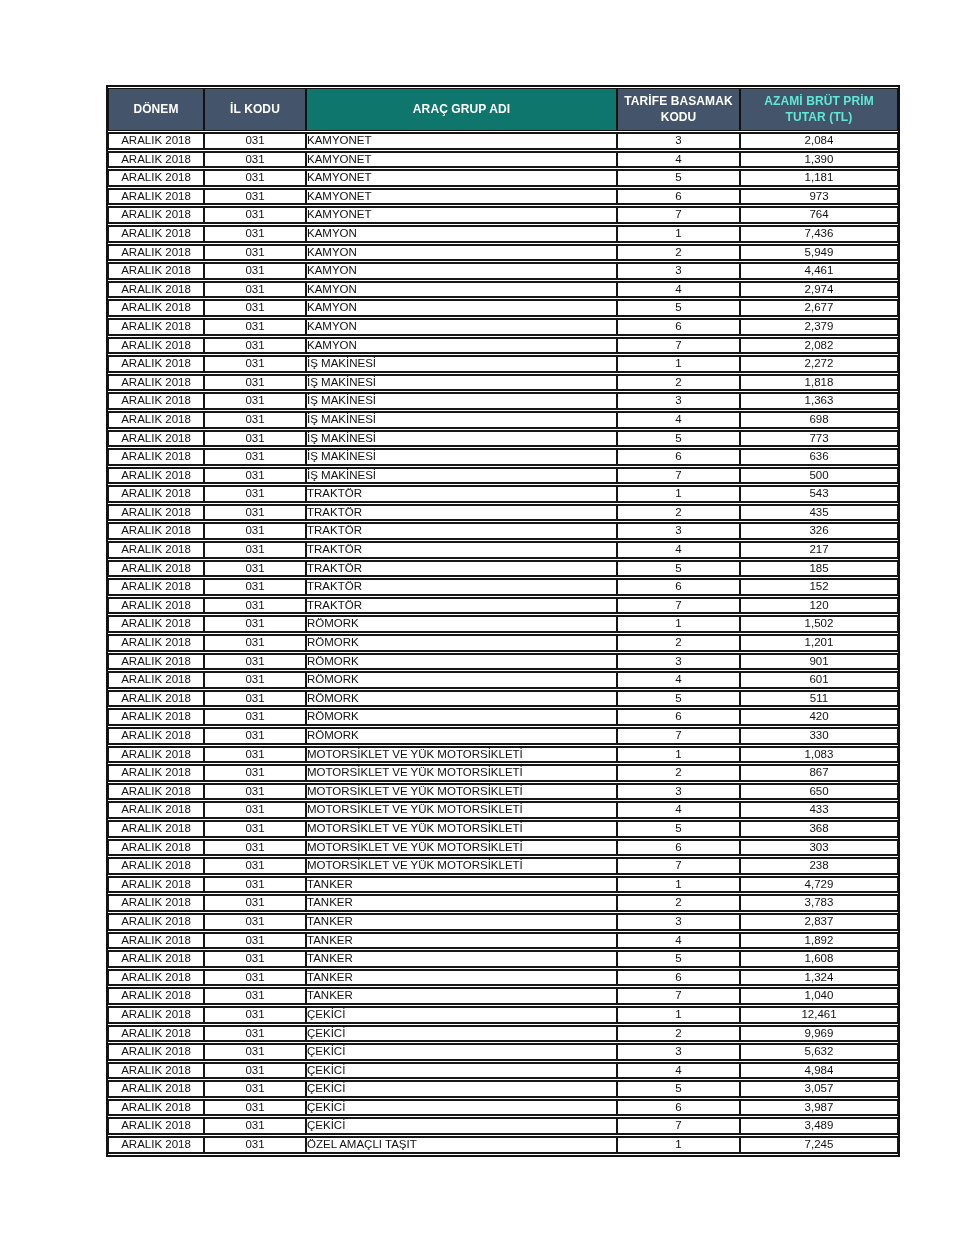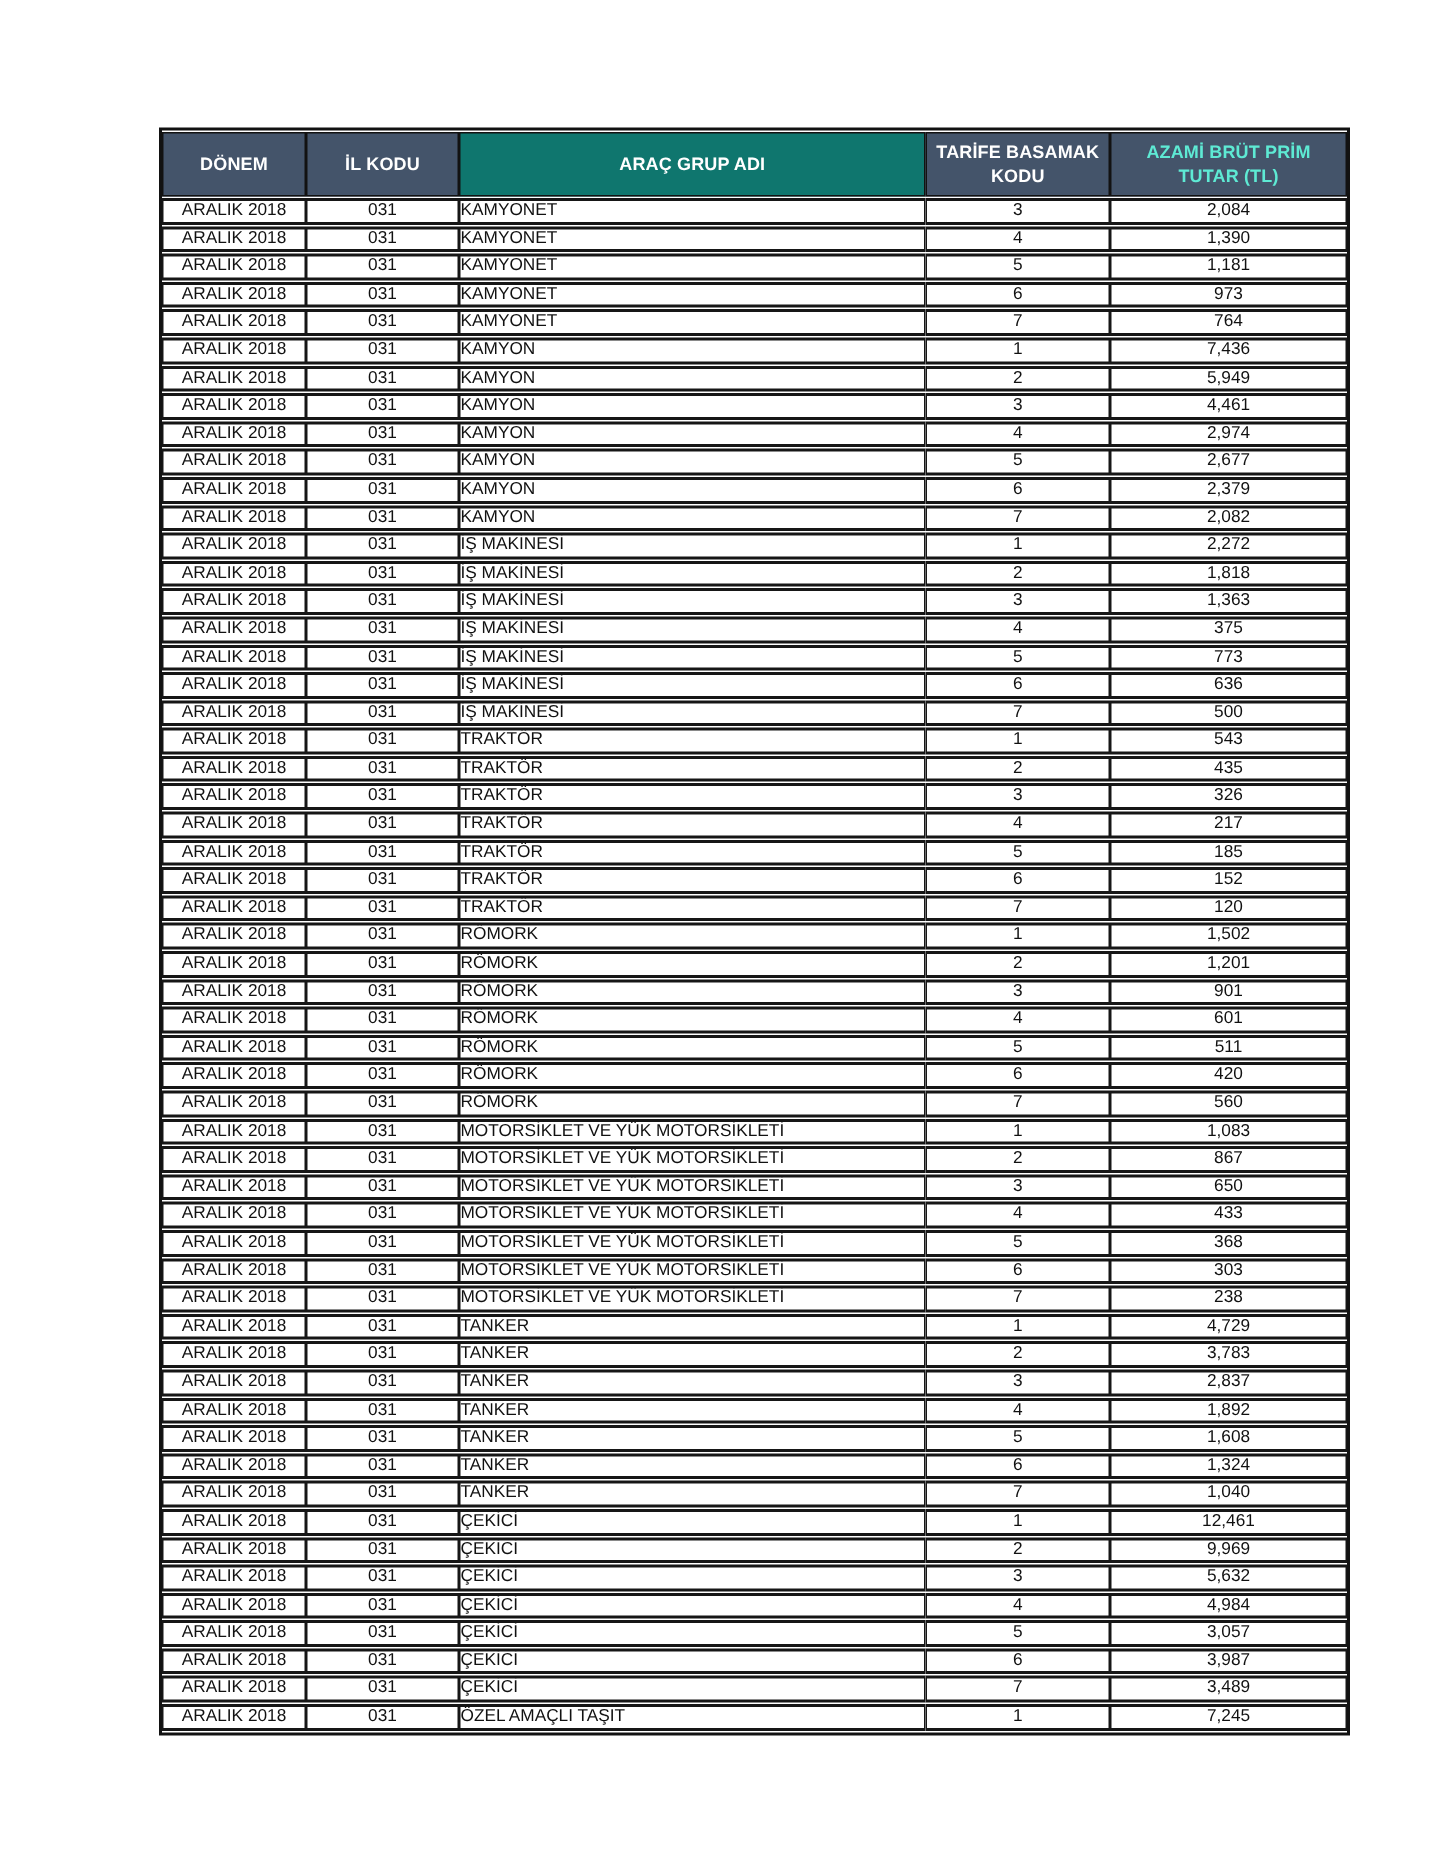--- a/index.html
+++ b/index.html
@@ -190,21 +190,21 @@
     <td class="col-il">031</td>
     <td class="col-arac">İŞ MAKİNESİ</td>
     <td class="col-tarife">3</td>
     <td class="col-prim">1,363</td>
   </tr>
           <tr>
     <td class="col-donem">ARALIK 2018</td>
     <td class="col-il">031</td>
     <td class="col-arac">İŞ MAKİNESİ</td>
     <td class="col-tarife">4</td>
-    <td class="col-prim">375</td>
+    <td class="col-prim">698</td>
   </tr>
           <tr>
     <td class="col-donem">ARALIK 2018</td>
     <td class="col-il">031</td>
     <td class="col-arac">İŞ MAKİNESİ</td>
     <td class="col-tarife">5</td>
     <td class="col-prim">773</td>
   </tr>
           <tr>
     <td class="col-donem">ARALIK 2018</td>
@@ -309,21 +309,21 @@
     <td class="col-il">031</td>
     <td class="col-arac">RÖMORK</td>
     <td class="col-tarife">6</td>
     <td class="col-prim">420</td>
   </tr>
           <tr>
     <td class="col-donem">ARALIK 2018</td>
     <td class="col-il">031</td>
     <td class="col-arac">RÖMORK</td>
     <td class="col-tarife">7</td>
-    <td class="col-prim">560</td>
+    <td class="col-prim">330</td>
   </tr>
           <tr>
     <td class="col-donem">ARALIK 2018</td>
     <td class="col-il">031</td>
     <td class="col-arac">MOTORSİKLET VE YÜK MOTORSİKLETİ</td>
     <td class="col-tarife">1</td>
     <td class="col-prim">1,083</td>
   </tr>
           <tr>
     <td class="col-donem">ARALIK 2018</td>

